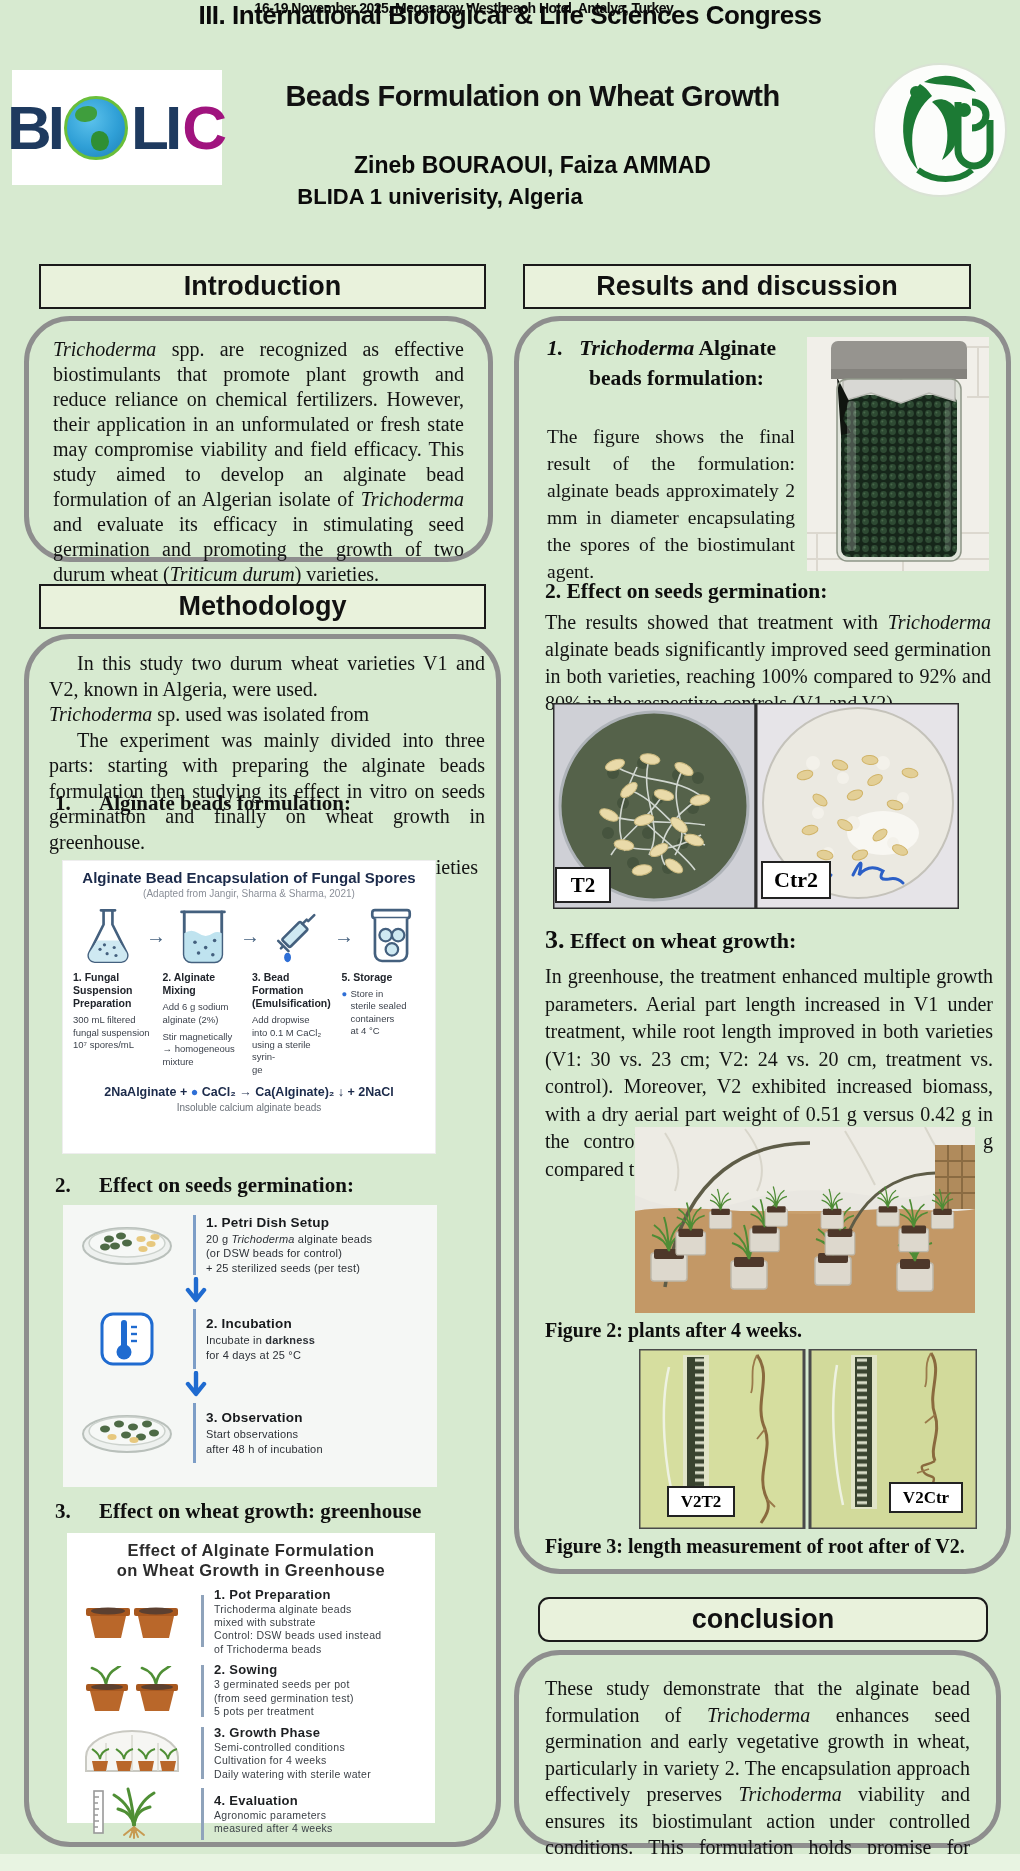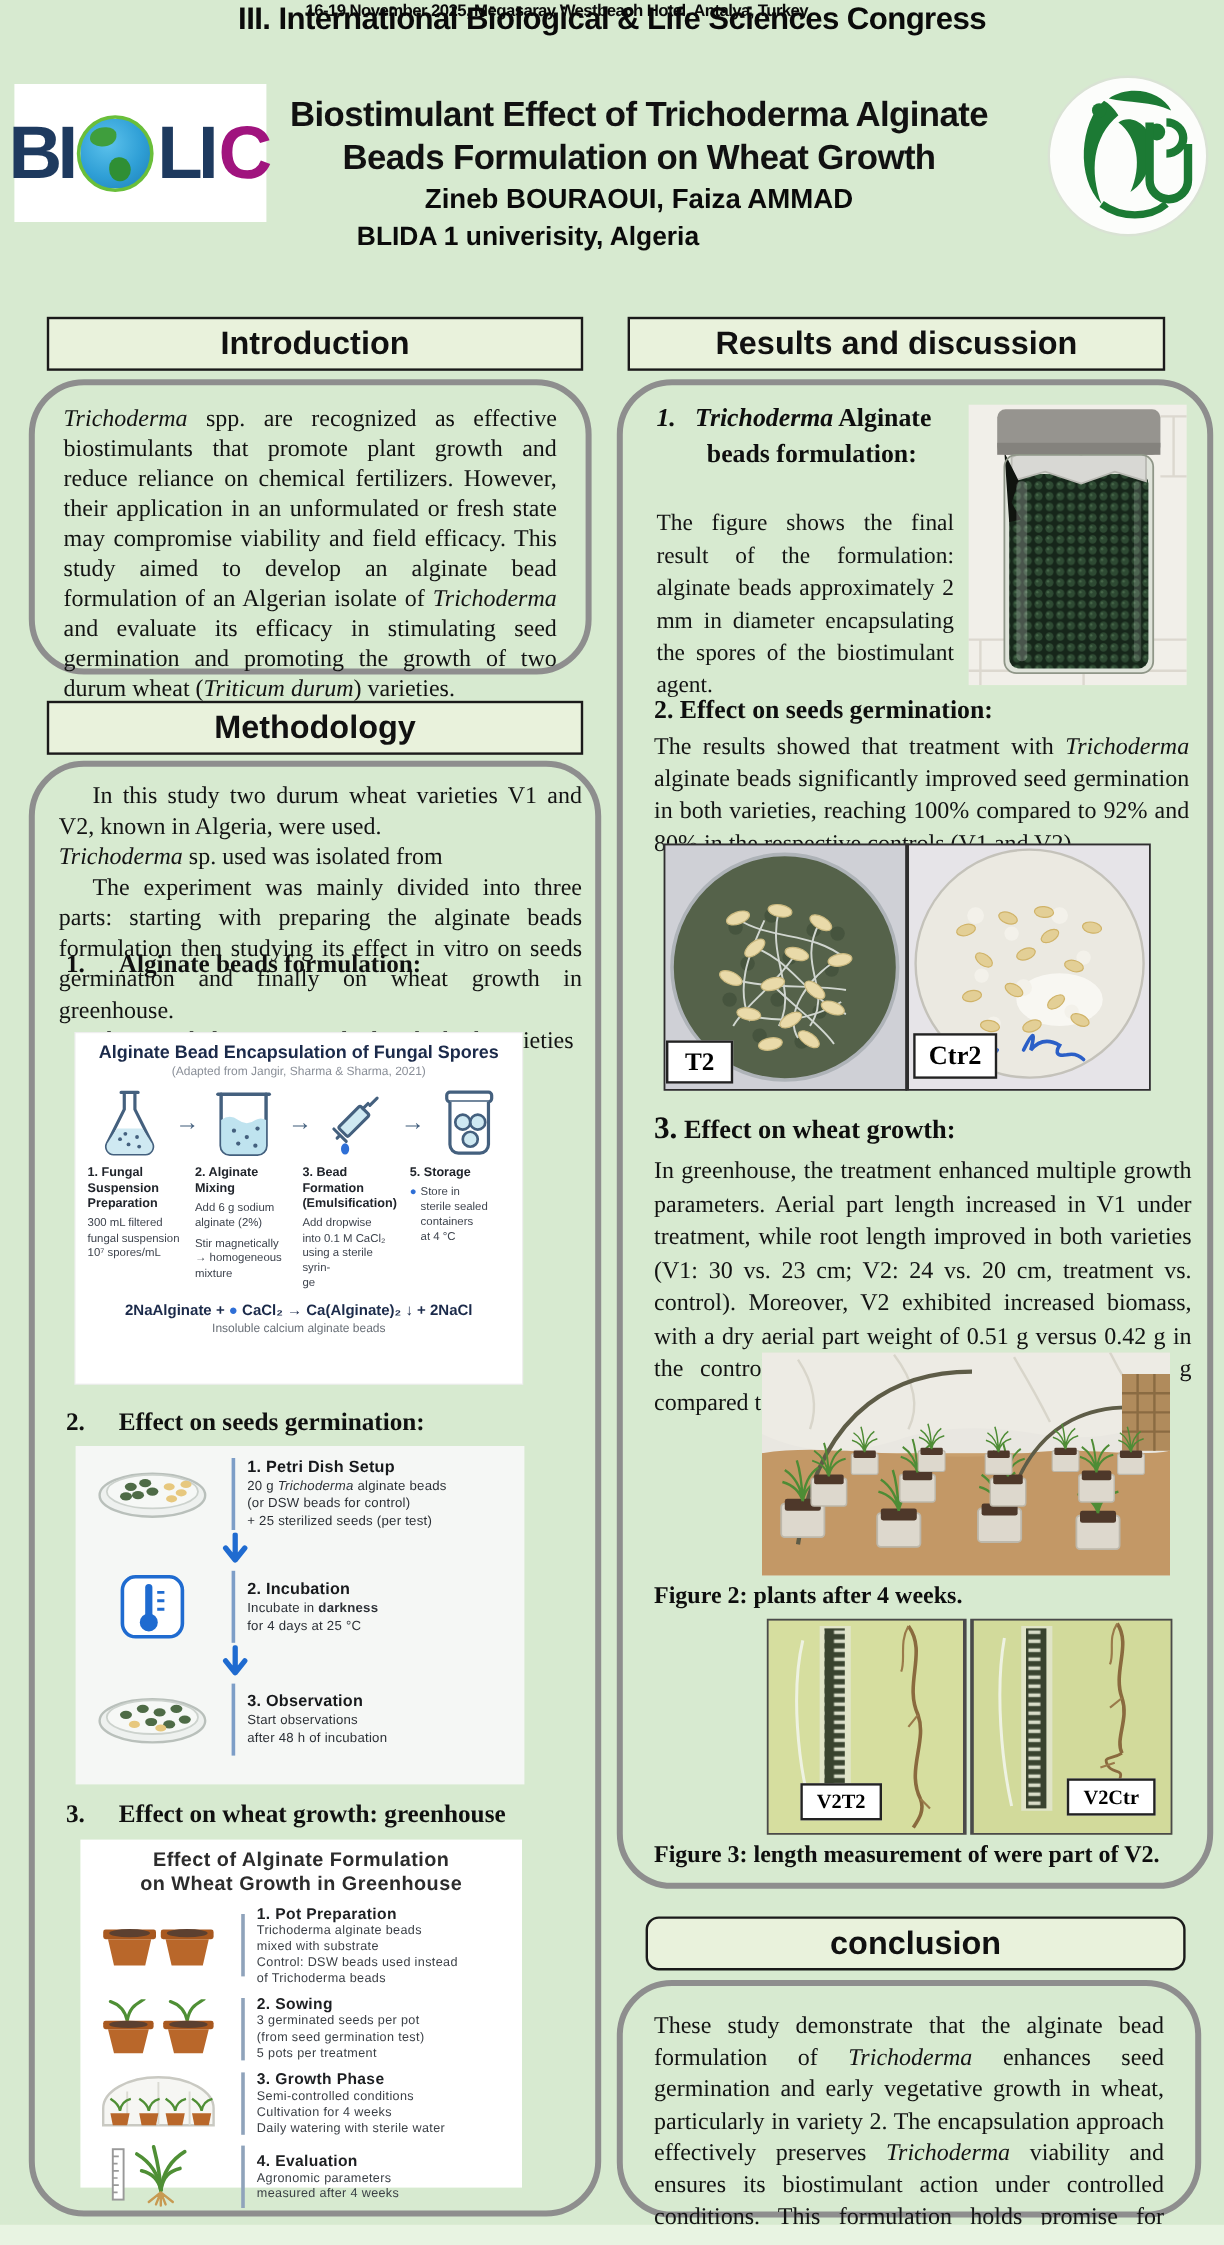--- a/index.html
+++ b/index.html
@@ -127,21 +127,20 @@
       <path d="M52,20 C70,8 96,14 104,30 C88,22 68,24 52,20 Z" fill="#1c7a34"></path>
       <path d="M60,40 C76,52 80,76 70,98 C86,88 94,62 82,44 C74,36 66,36 60,40 Z" fill="#1c7a34"></path>
       <circle cx="92" cy="48" r="7" fill="#1c7a34"></circle>
       <path d="M86,40 v48 a16,16 0 0 0 32,0 v-30" fill="none" stroke="#1c7a34" stroke-width="7"></path>
       <path d="M100,40 a14,13 0 1 1 0,26" fill="none" stroke="#1c7a34" stroke-width="7"></path>
       <path d="M46,108 C62,120 86,120 100,108" fill="none" stroke="#1c7a34" stroke-width="6"></path>
     </svg>
   </div>
 
   <div class="abs ptitle ctr sans">
-    <div>Biostimulant Effect of Trichoderma Alginate</div>
     <div>Beads Formulation on Wheat Growth</div>
   </div>
   <div class="abs authors ctr sans">Zineb BOURAOUI, Faiza AMMAD</div>
   <div class="abs affil ctr sans">BLIDA 1 univerisity, Algeria</div>
 
   <div class="abs hdrbox introHdr">
       <span>Introduction</span>
     </div>
 
   <div class="abs rbox introBox serif">
@@ -649,21 +648,21 @@
         <rect x="212" y="6" width="26" height="154" fill="#e6e8da" opacity="0.7"></rect>
         <rect x="216" y="8" width="17" height="150" fill="url(#tickpat)"></rect>
         <path d="M292,4 C304,22 288,44 296,66 C302,84 290,100 296,112" stroke="#8a6a3e" stroke-width="3" fill="none"></path>
         <path d="M296,112 c-10,6 -16,2 -12,10 c4,8 14,2 10,12 c-3,8 -8,14 -6,22" stroke="#8a6a3e" stroke-width="2.4" fill="none"></path>
         <path d="M292,4 c-8,12 -2,24 -6,34 M296,66 l-10,8 M290,120 l-12,4" stroke="#9a7a4a" stroke-width="1.8" fill="none"></path>
       </svg>
       <div class="plabel" style="left:28px;bottom:12px;width:64px;height:27px;font-size:17px;">V2T2</div>
       <div class="plabel" style="right:14px;bottom:16px;width:70px;height:27px;font-size:17px;">V2Ctr</div>
     </div>
 
-    <div class="abs rcap serif" style="left:26px;top:1214px;">Figure 3: length measurement of were part of V2.</div>
+    <div class="abs rcap serif" style="left:26px;top:1214px;">Figure 3: length measurement of root after of V2.</div>
   </div>
 
   <div class="abs hdrbox concHdr">
       <span>conclusion</span>
     </div>
 
   <div class="abs rbox concBox serif">
     <p class="just"><span>These study demonstrate that the alginate bead formulation of </span><span class="it">Trichoderma</span><span> enhances seed germination and early vegetative growth in wheat, particularly in variety 2. The encapsulation approach effectively preserves </span><span class="it">Trichoderma</span><span> viability and ensures its biostimulant action under controlled conditions. This formulation holds promise for sustainable agriculture.</span></p>
   </div>
 

